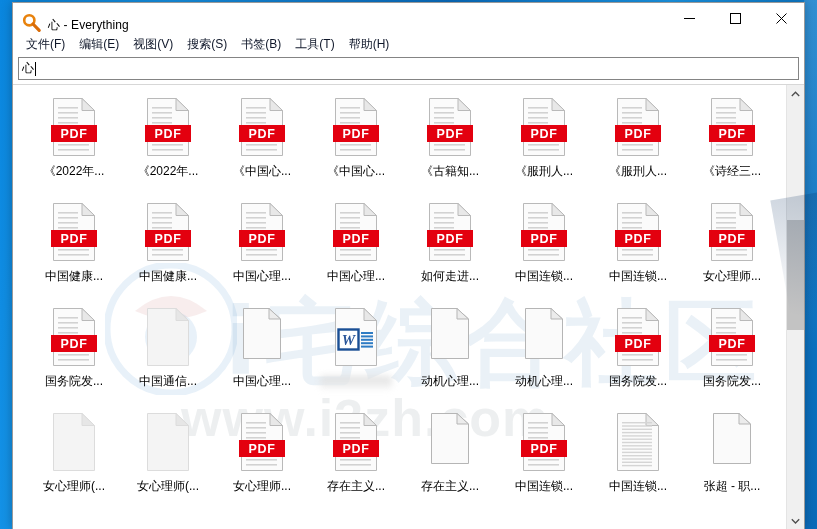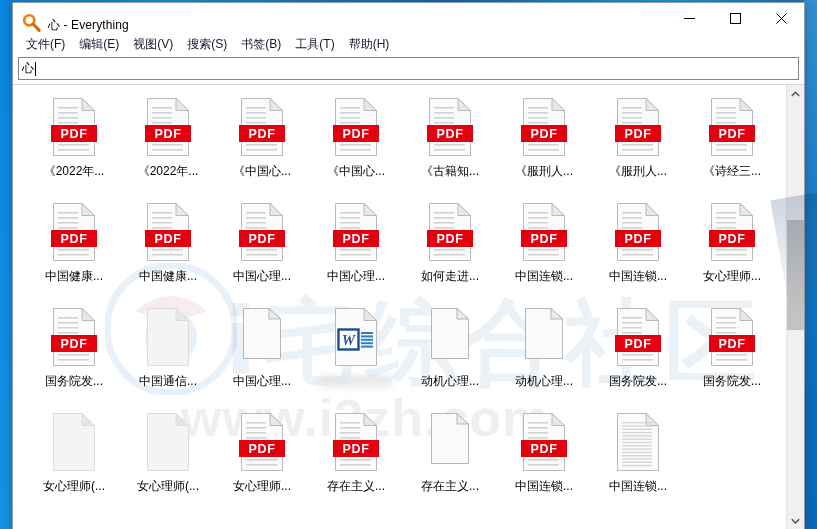--- a/index.html
+++ b/index.html
@@ -827,20 +827,29 @@
                   <rect x="7" y="36.4" width="30" height="1.4" fill="#d5d5d5"></rect>
                   <rect x="7" y="39.7" width="30" height="1.4" fill="#d5d5d5"></rect>
                   <rect x="7" y="43" width="30" height="1.4" fill="#d5d5d5"></rect>
                   <rect x="7" y="46.3" width="30" height="1.4" fill="#d5d5d5"></rect>
                   <rect x="7" y="49.599999999999994" width="30" height="1.4" fill="#d5d5d5"></rect>
                   <rect x="7" y="52.9" width="30" height="1.4" fill="#d5d5d5"></rect>
                 </svg>
               </div>
               <div class="cell-label">中国连锁...</div>
             </div>
+            <div class="cell">
+              <div class="icon-box">
+                <svg width="40" height="53" viewBox="0 0 40 53">
+                  <path d="M1.5 1.5 H27 L38.5 12 V51.5 H1.5 Z" fill="#fafafa" stroke="#b5b5b5" stroke-width="1"></path>
+                  <path d="M27 1.5 V12 H38.5 Z" fill="#ececec" stroke="#b5b5b5" stroke-width="1"></path>
+                </svg>
+              </div>
+              <div class="cell-label">张超 - 职...</div>
+            </div>
           </div>
       </div>
 
       <div class="vscroll">
         <div class="sb-arrow">
           <svg width="9" height="6" viewBox="0 0 9 6">
               <polyline points="0.8,5 4.5,1.2 8.2,5" fill="none" stroke="#4d4d4d" stroke-width="1.3"></polyline>
             </svg>
         </div>
         <div class="sb-thumb"></div>

